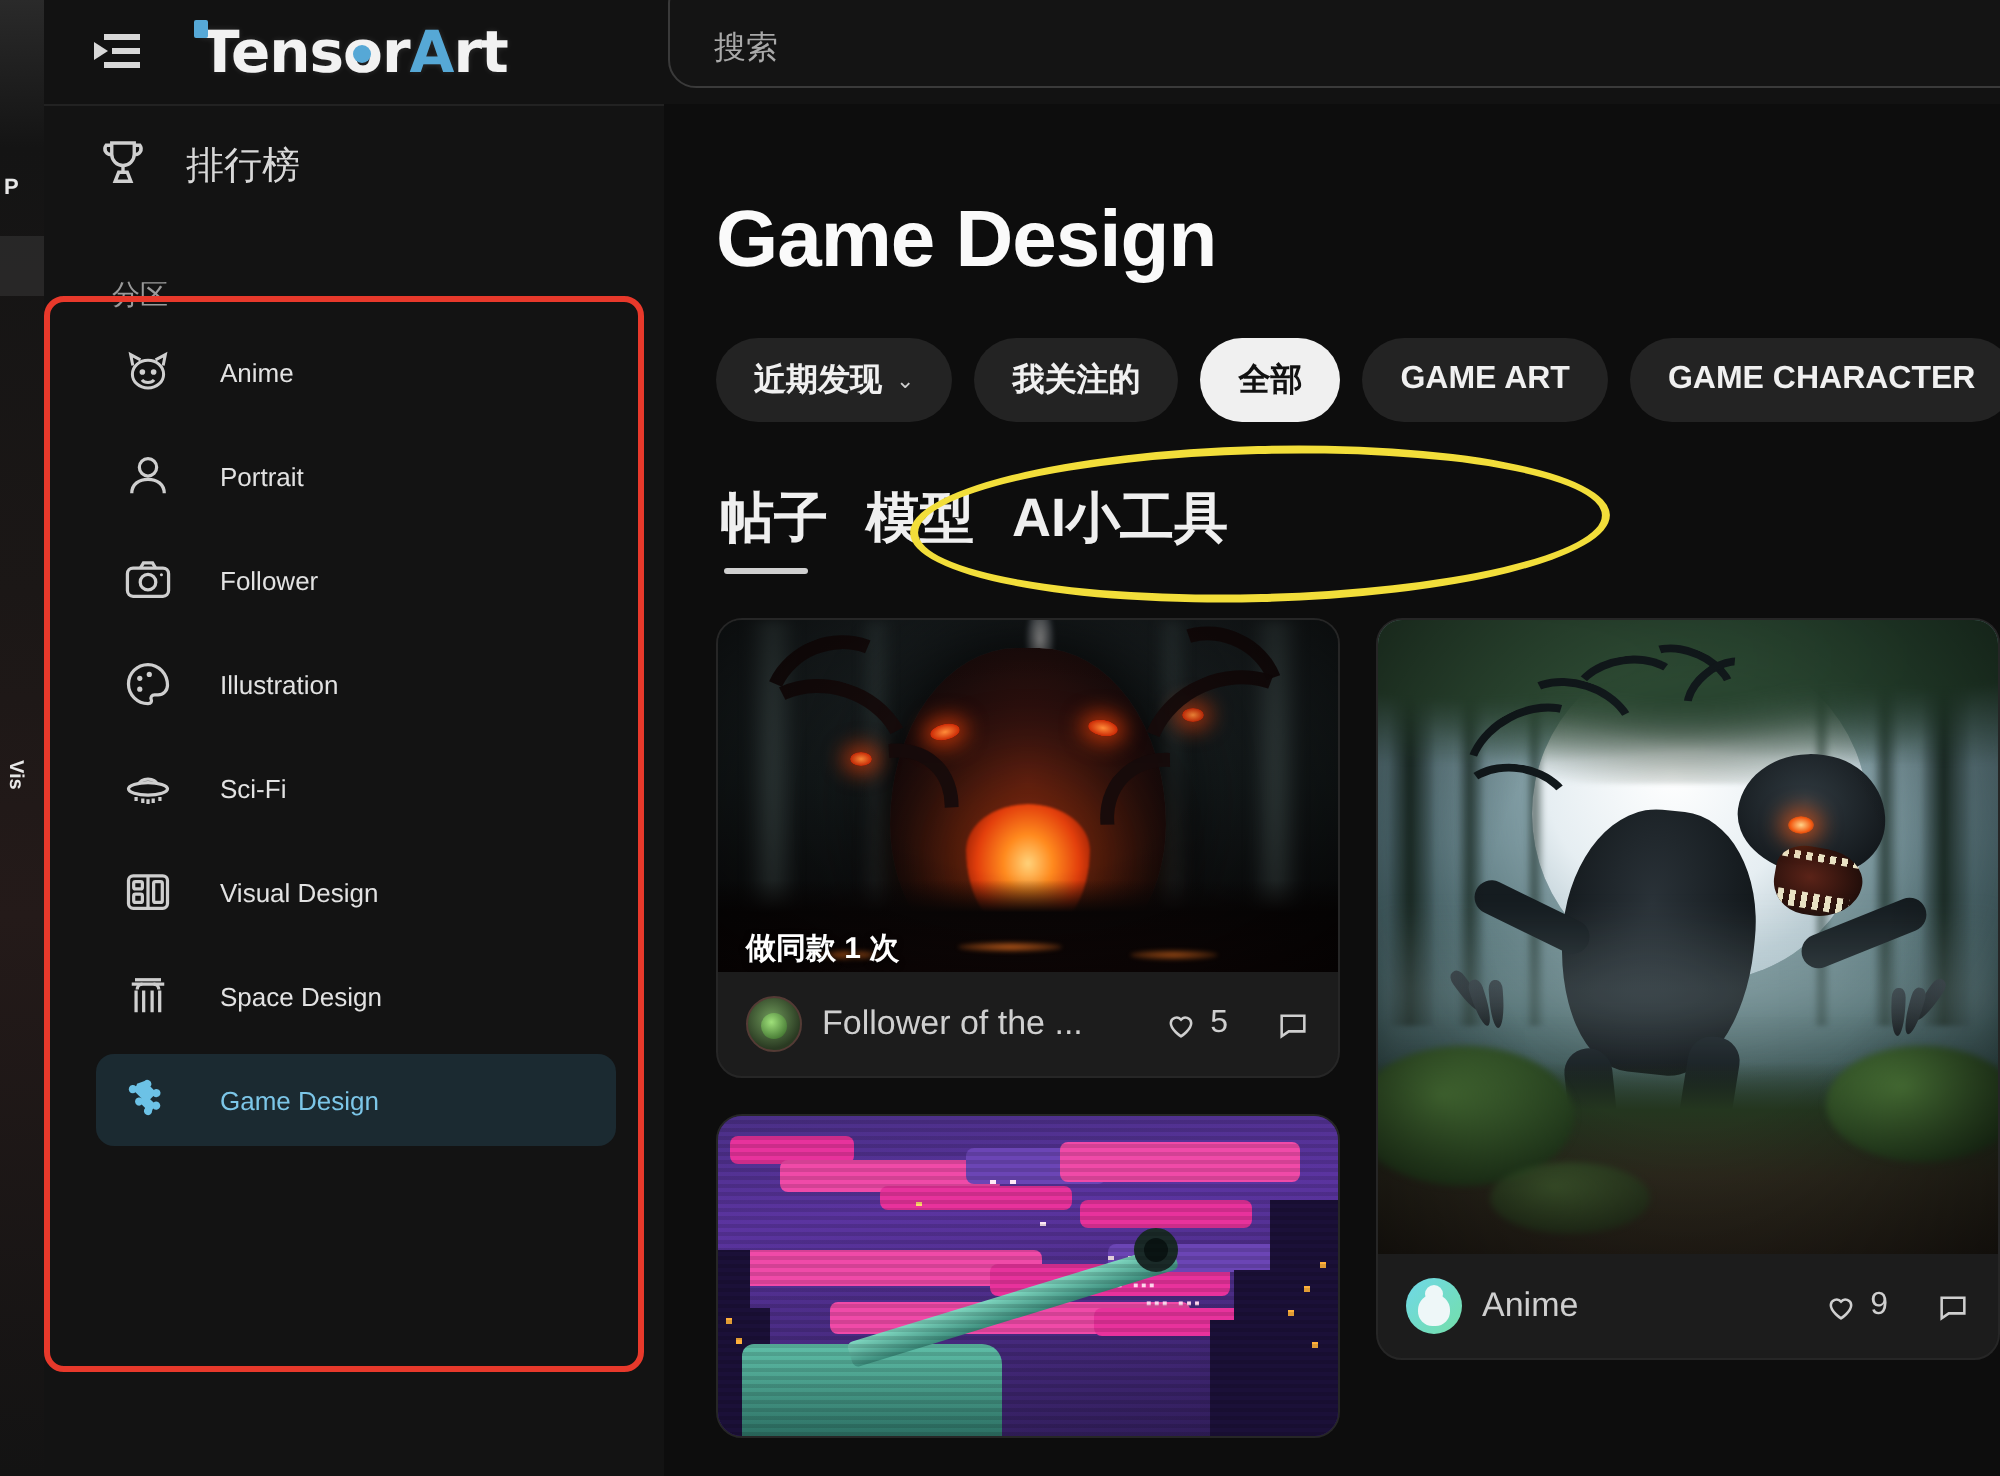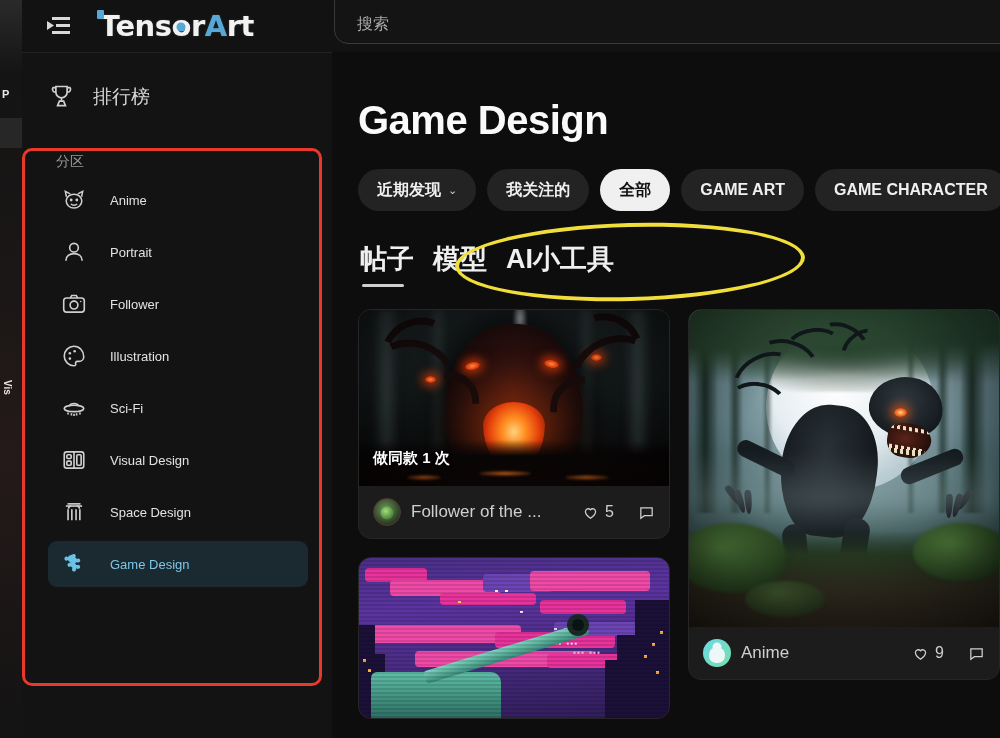--- a/index.html
+++ b/index.html
@@ -91,21 +91,20 @@
   .searchbox .ph {
     color: #a9a9a9; font-size: 16px;
   }
 
   
   .sidebar {
     position: absolute; left: 0; top: 52px;
     width: 310px; height: 686px;
     background: #131313;
     border-top: 1px solid #222;
-    padding-top: 14px;
   }
   .side-top-item {
     display: flex; align-items: center; gap: 18px;
     height: 44px; margin: 8px 18px 0 26px;
     cursor: pointer;
   }
   .side-top-item .lbl { color: #d8d8d8; font-size: 19px; }
 
   .section-label {
     color: #9a9a9a; font-size: 14px;
@@ -202,21 +201,21 @@
     overflow: hidden;
     position: relative;
     border: 1px solid #262626;
   }
   .card .thumb { position: relative; width: 100%; overflow: hidden; }
   .card .thumb.wide { height: 176px; }
   .card .thumb.tall { height: 317px; }
   .card .thumb.pixel { height: 160px; }
 
   .badge-remake {
-    position: absolute; left: 14px; bottom: 18px;
+    position: absolute; left: 14px; bottom: 2px;
     color: #fff; font-size: 15px; font-weight: 700;
     text-shadow: 0 1px 3px rgba(0,0,0,.9);
     z-index: 5;
   }
 
   .card-footer {
     display: flex; align-items: center;
     height: 52px; padding: 12px 14px;
     gap: 10px;
   }

